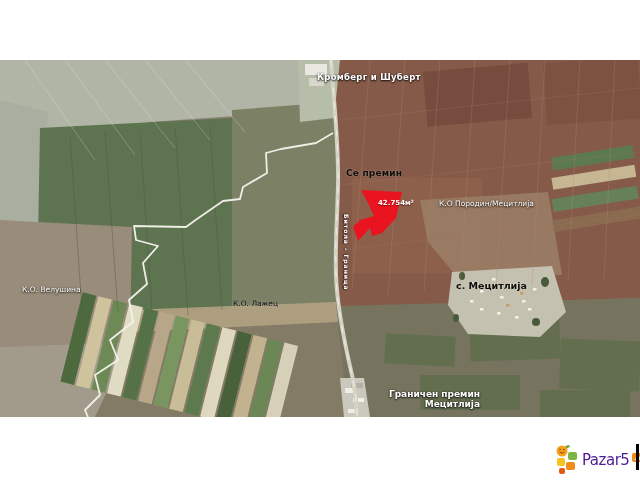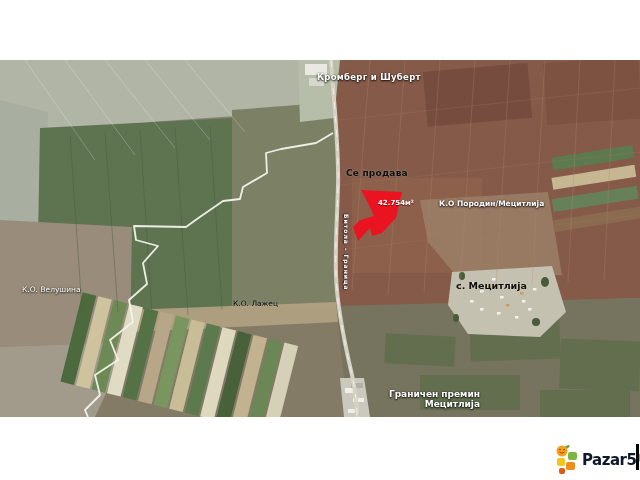--- a/index.html
+++ b/index.html
@@ -13,36 +13,36 @@
   }
   .map svg{display:block}
   .lbl{position:absolute;white-space:nowrap;line-height:1.15;pointer-events:none;}
   .lbl-white{color:#ffffff;text-shadow:0 1px 2px rgba(0,0,0,.85),0 0 2px rgba(0,0,0,.55);}
   .lbl-dark{color:#0e0e0c;text-shadow:0 0 2px rgba(255,255,255,.35);}
   .bold{font-weight:bold;}
 
   .lbl-company{left:317px;top:73px;font-size:8.5px;letter-spacing:.3px;}
   .lbl-sale{left:346px;top:168px;font-size:9px;letter-spacing:.2px;}
   .lbl-area{left:378px;top:199px;font-size:7px;color:#fff;text-shadow:0 1px 1px rgba(90,0,0,.75);}
-  .lbl-cad-right{left:439px;top:200px;font-size:7.5px;font-weight:bold;}
+  .lbl-cad-right{left:439px;top:200px;font-size:7.5px;font-weight:normal;}
   .lbl-village{left:456px;top:281px;font-size:9.5px;}
   .lbl-cad-left{left:22px;top:286px;font-size:7.5px;font-weight:normal;}
   .lbl-cad-center{left:233px;top:300px;font-size:7.5px;}
   .lbl-border{left:330px;top:389px;width:150px;text-align:right;font-size:9px;}
   .lbl-road{
     left:349px;top:214px;font-size:6px;letter-spacing:1px;
     transform:rotate(90deg);transform-origin:0 0;
   }
 
   .logo{
     position:absolute;left:556px;top:442px;height:36px;
     display:flex;align-items:center;gap:2px;cursor:pointer;
   }
   .brand{
-    font-size:15px;font-weight:bold;color:#0f172a;letter-spacing:-.5px;
+    font-size:15px;font-weight:normal;color:#4c1d95;letter-spacing:-.5px;
     text-shadow:0 0 1px #fff,0 0 2px #fff;
   }
   .tld{
     display:inline-block;background:#f08a1d;color:#fff;font-size:6px;font-weight:bold;
     padding:1px 2px;border-radius:2px;margin-left:1px;transform:translateY(-3px);
   }
   .edge-bar{position:absolute;left:636px;top:444px;width:3px;height:26px;background:#000;}
 </style>
 </head>
 <body>
@@ -181,21 +181,21 @@
       <g>
         <path d="M331,0 C334,45 339,85 338,125 S335,185 336,215 C337,248 345,285 352,315 C356,335 357,345 357,357" fill="none" stroke="#d5d2c4" stroke-width="4"></path>
         <path d="M331,0 C334,45 339,85 338,125 S335,185 336,215 C337,248 345,285 352,315 C356,335 357,345 357,357" fill="none" stroke="#ffffff" stroke-width=".8" stroke-dasharray="7 7" opacity=".75"></path>
       </g>
 
       <path d="M361,130 L402,132 L396,158 L382,173 L372,176 L370,168 L358,181 L353,167 L360,160 L374,156 L368,143 Z" fill="#ea1420"></path>
     </svg>
   </div>
 
   <div class="lbl lbl-company lbl-white bold">Кромберг и Шуберт</div>
-  <div class="lbl lbl-sale lbl-dark bold">Се продава</div>
+  <div class="lbl lbl-sale lbl-dark bold">Се премин</div>
   <div class="lbl lbl-area bold">42.754м²</div>
   <div class="lbl lbl-cad-right lbl-white">К.О Породин/Мецитлија</div>
   <div class="lbl lbl-village lbl-dark bold">с. Мецитлија</div>
   <div class="lbl lbl-cad-left lbl-white">К.О. Велушина</div>
   <div class="lbl lbl-cad-center lbl-dark">К.О. Лажец</div>
   <div class="lbl lbl-border lbl-white bold">
     <div>Граничен премин</div>
     <div>Мецитлија</div>
   </div>
   <div class="lbl lbl-road lbl-white bold">Битола - Граница</div>

